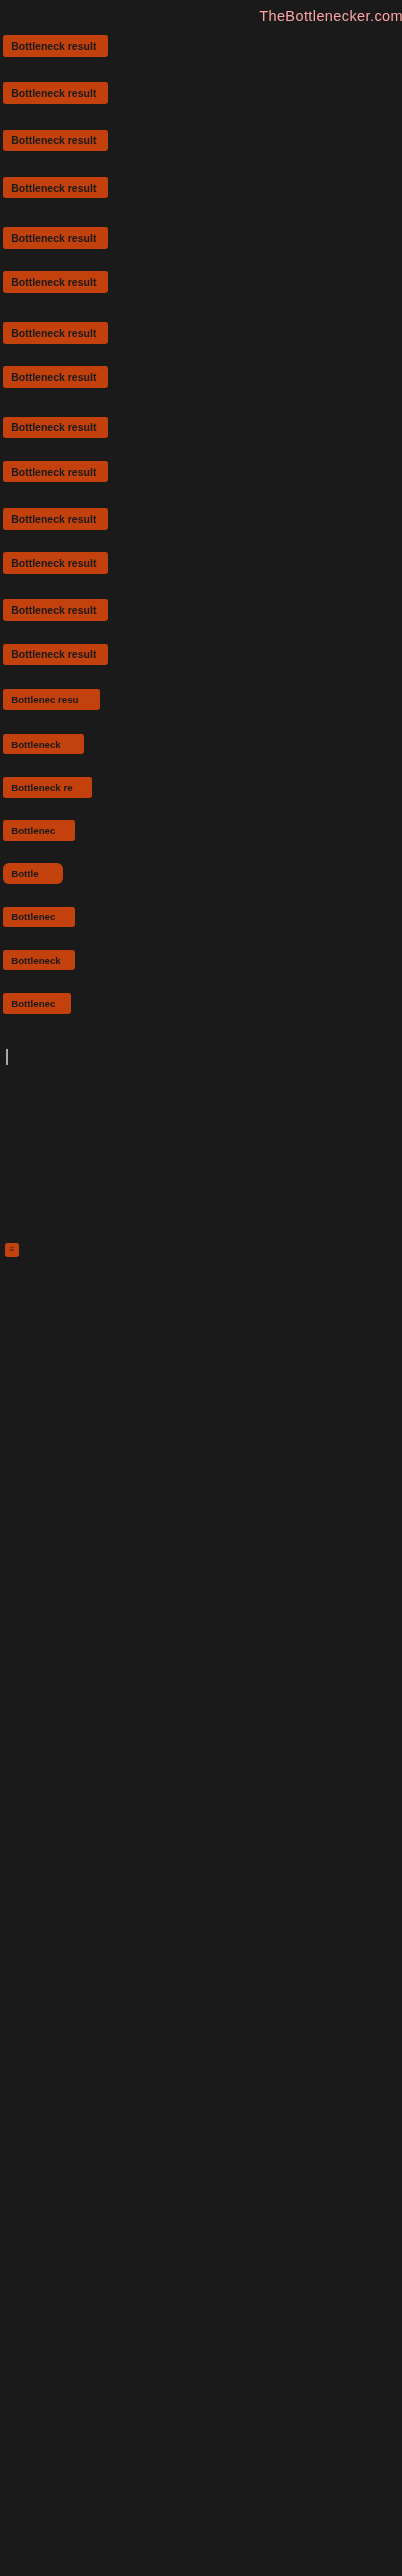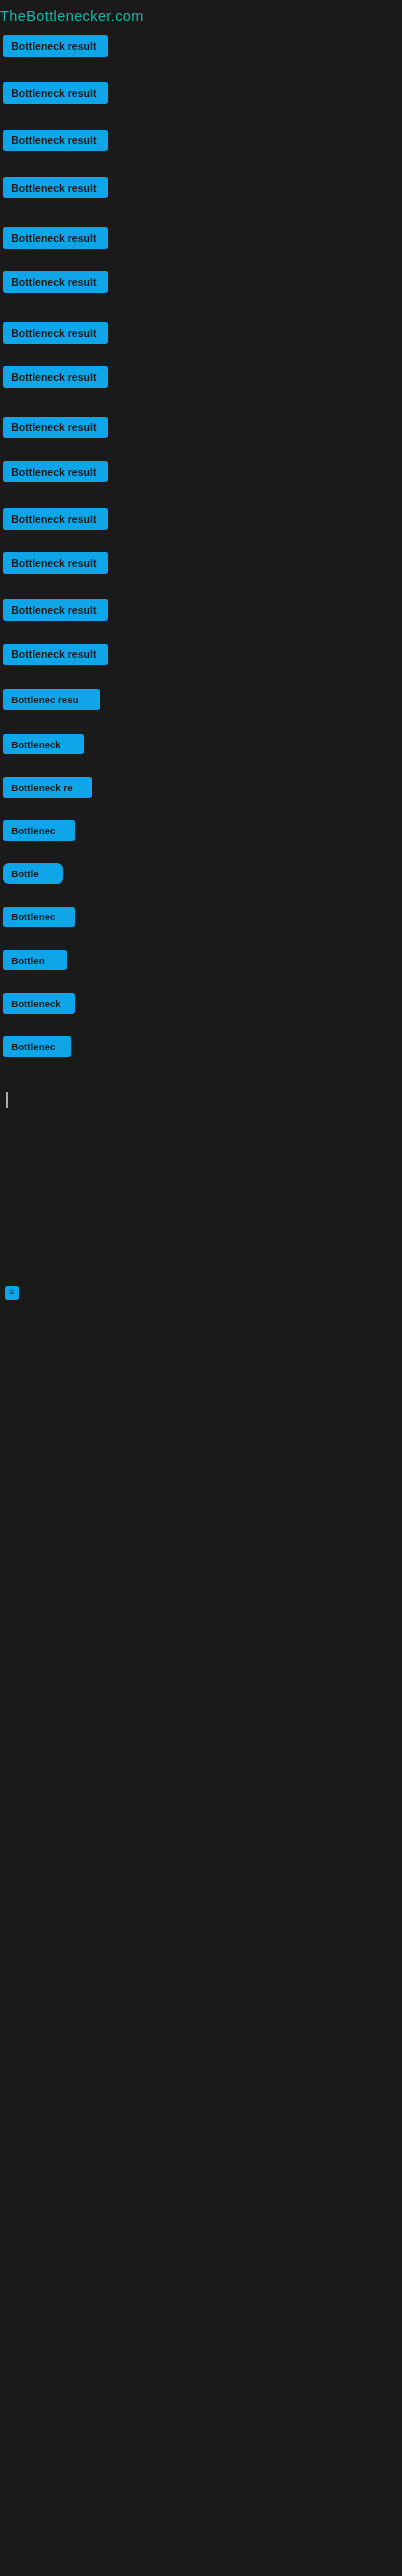--- a/index.html
+++ b/index.html
@@ -10,35 +10,36 @@
 
     body {
       width: 403px;
       min-height: 2576px;
       background-color: #1a1a1a;
       font-family: Arial, sans-serif;
       position: relative;
     }
 
     .site-title {
-      text-align: left;
-      color: #14b8a6;
+      text-align: right;
+      color: #fca5a5;
       font-size: 14.5px;
       padding: 8px 0 6.4px 0;
       letter-spacing: 0.4px;
+      margin-left: 37px;
     }
 
     .bottleneck-item {
       display: flex;
       align-items: center;
       padding: 4.8px 0 4.8px 0;
     }
 
     .bottleneck-badge {
-      background-color: #0ea5e9;
+      background-color: #c2410c;
       color: #1a1a1a;
       font-size: 10.5px;
       font-weight: bold;
       padding: 4.8px 8px;
       border-radius: 2.4px;
       white-space: nowrap;
       display: inline-block;
     }
 
     .items-container {
@@ -163,23 +164,20 @@
   </div>
 
   <div class="bottleneck-item row-19" style="margin-top:13px;">
     <span class="bottleneck-badge">Bottle</span>
   </div>
 
   <div class="bottleneck-item row-20" style="margin-top:13px;">
     <span class="bottleneck-badge">Bottlenec</span>
   </div>
 
-  <div class="bottleneck-item row-21" style="margin-top:13px;">
-    <span class="bottleneck-badge">Bottlen</span>
-  </div>
 
   <div class="bottleneck-item row-22" style="margin-top:13px;">
     <span class="bottleneck-badge">Bottleneck</span>
   </div>
 
 
   <div class="bottleneck-item row-24" style="margin-top:13px;">
     <span class="bottleneck-badge">Bottlenec</span>
   </div>
 

